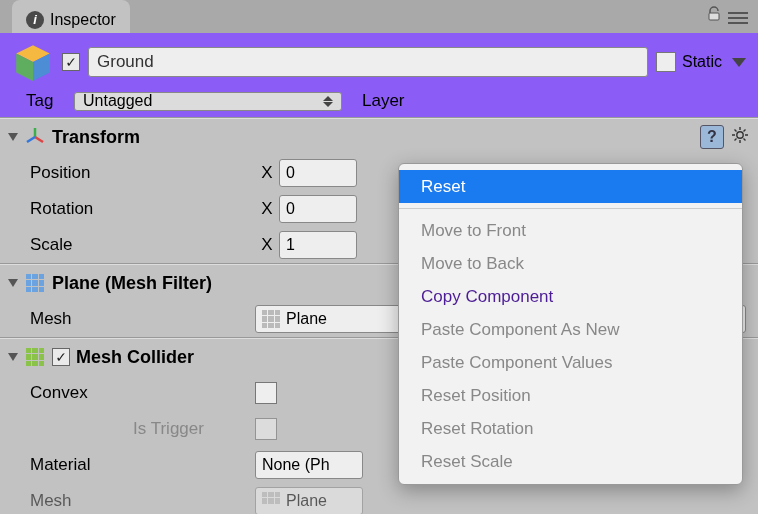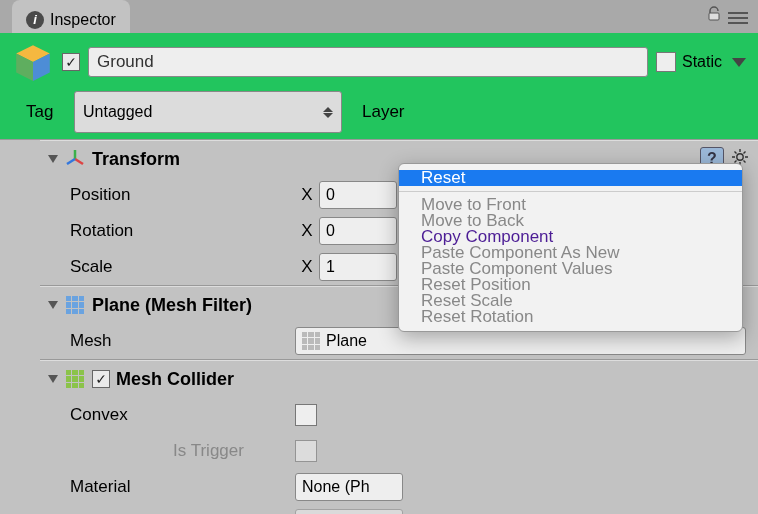--- a/index.html
+++ b/index.html
@@ -8,58 +8,58 @@
 .tab-bar { height: 33px; background: #a9a9a9; position: relative; }
 .tab { position: absolute; top: 0; left: 12px; height: 33px; background: #c2c2c2; border-radius: 8px 8px 0 0; padding: 6px 14px 0 14px; display: flex; align-items: center; gap: 6px; }
 .tab .icon-circ { width: 18px; height: 18px; border-radius: 50%; background: #4a4a4a; color: #fff; display:flex; align-items:center; justify-content:center; font-weight:bold; font-size:13px; font-style: italic; }
 .tab-title { font-weight: 400; }
 
 .lockbar { position: absolute; right: 10px; top: 6px; display:flex; align-items:center; gap:6px; }
 .lock-icon svg { width:16px; height:16px; }
 .menu-lines { width:20px; display:flex; flex-direction:column; gap:3px; padding-top:3px;}
 .menu-lines div { height:2px; background:#555; }
 
-.header { background:#22c55e; padding:8px 12px 6px 12px; border-bottom:1px solid #999; }
+.header { background:#8b5cf6; padding:8px 12px 6px 12px; border-bottom:1px solid #999; }
 .row1 { display:flex; align-items:center; gap:8px; }
 .cube { width:42px; height:42px; }
 .chk { width:18px; height:18px; border:1px solid #666; background:#eaeaea; display:flex; align-items:center; justify-content:center; }
 .chk.checked::after { content:"✓"; font-size:14px; color:#222; }
 .name-field { flex:1; height:30px; background:#eee; border:1px solid #888; border-radius:3px; padding:0 8px; color:#333; font-size:17px; }
 .static-box { display:flex; align-items:center; gap:6px; }
 .static-chk { width:20px; height:20px; border:1px solid #777; background:#eee; }
 .dd-arrow { width:0; height:0; border-left:7px solid transparent; border-right:7px solid transparent; border-top:9px solid #444; margin-left:4px; }
 
 .row2 { display:flex; align-items:center; gap:8px; margin-top:8px; }
 .lbl { font-size:17px; }
-.dropdown { flex:1; height:42px; background:#dcdcdc; border:1px solid #888; border-radius:3px; display:flex; align-items:center; justify-content:space-between; padding:0 8px; font-size:16px;gap:24px; }
+.dropdown { flex:1; height:19px; background:#dcdcdc; border:1px solid #888; border-radius:3px; display:flex; align-items:center; justify-content:space-between; padding:0 8px; font-size:16px;gap:24px; }
 .dd-dbl { display:flex; flex-direction:column; gap:1px; }
 .dd-dbl::before { content:""; width:0;height:0; border-left:5px solid transparent; border-right:5px solid transparent; border-bottom:5px solid #444;}
 .dd-dbl::after { content:""; width:0;height:0; border-left:5px solid transparent; border-right:5px solid transparent; border-top:5px solid #444;}
 
-.section { border-top:1px solid #ddd; border-bottom:1px solid #999;margin-left:40px; }
+.section { border-top:1px solid #ddd; border-bottom:1px solid #999; }
 .section-hdr { display:flex; align-items:center; height:36px; padding:0 8px; gap:6px; }
 .fold { width:0; height:0; border-left:5px solid transparent; border-right:5px solid transparent; border-top:8px solid #555; }
 .comp-icon { width:22px; height:22px; display:flex; align-items:center; justify-content:center; }
 .comp-title { font-weight:bold; font-size:18px; }
 .hdr-right { margin-left:auto; display:flex; align-items:center; gap:6px; }
 .book-icon { width:24px; height:24px; background:#9bb8d8; border:1px solid #556; border-radius:3px; display:flex; align-items:center; justify-content:center; color:#334; font-weight:bold; }
 .gear-icon svg { width:20px; height:20px; }
 
 .prop-row { display:flex; align-items:center; height:36px; padding-left:30px; gap:0; }
 .prop-label { width:225px; font-size:17px; }
 .axis-lbl { width:24px; text-align:center; font-size:17px; }
 .num-field { width:78px; height:28px; background:#eee; border:1px solid #888; border-radius:3px; padding:0 6px; font-size:16px; }
 .obj-field { flex:1; height:28px; background:#eee; border:1px solid #888; border-radius:3px; display:flex; align-items:center; padding:0 6px; gap:6px; font-size:16px; margin-right:12px; }
 .obj-field .grid-icon{ opacity:0.6; }
 
 .sub-label { padding-left:52px; color:#888;text-align:center; }
 .chk-small { width:22px; height:22px; border:1px solid #777; background:#eee; }
 
 .context-menu { position:absolute; top:163px; left:398px; width:345px; background:#f2f2f2; border:1px solid #999; border-radius:6px; box-shadow:0 6px 20px rgba(0,0,0,0.3); overflow:hidden; padding:6px 0; }
-.ctx-item { height:16px; display:flex; align-items:center; padding:0 22px; font-size:17px; color:#888; }
+.ctx-item { height:33px; display:flex; align-items:center; padding:0 22px; font-size:17px; color:#888; }
 .ctx-item.enabled { color:#4c1d95; }
 .ctx-item.hover { background:#1a7af0; color:#fff; }
 .ctx-sep { height:1px; background:#ccc; margin:5px 0; }
 
 .grid-icon { width:18px; height:18px; display:inline-grid; grid-template-columns:repeat(3,1fr); grid-template-rows:repeat(3,1fr); gap:1px; }
 .grid-icon div { background:#6aa3e0; }
 .grid-icon.green div { background:#8bc34a; }
 .grid-icon.grey div { background:#999; }
 </style>
 </head>
@@ -232,15 +232,15 @@
 
 <div class="context-menu">
   <div class="ctx-item enabled hover">Reset</div>
   <div class="ctx-sep"></div>
   <div class="ctx-item">Move to Front</div>
   <div class="ctx-item">Move to Back</div>
   <div class="ctx-item enabled">Copy Component</div>
   <div class="ctx-item">Paste Component As New</div>
   <div class="ctx-item">Paste Component Values</div>
   <div class="ctx-item">Reset Position</div>
+  <div class="ctx-item">Reset Rotation</div>
   <div class="ctx-item">Reset Scale</div>
-  <div class="ctx-item">Reset Rotation</div>
 </div>
 
 </body></html>

